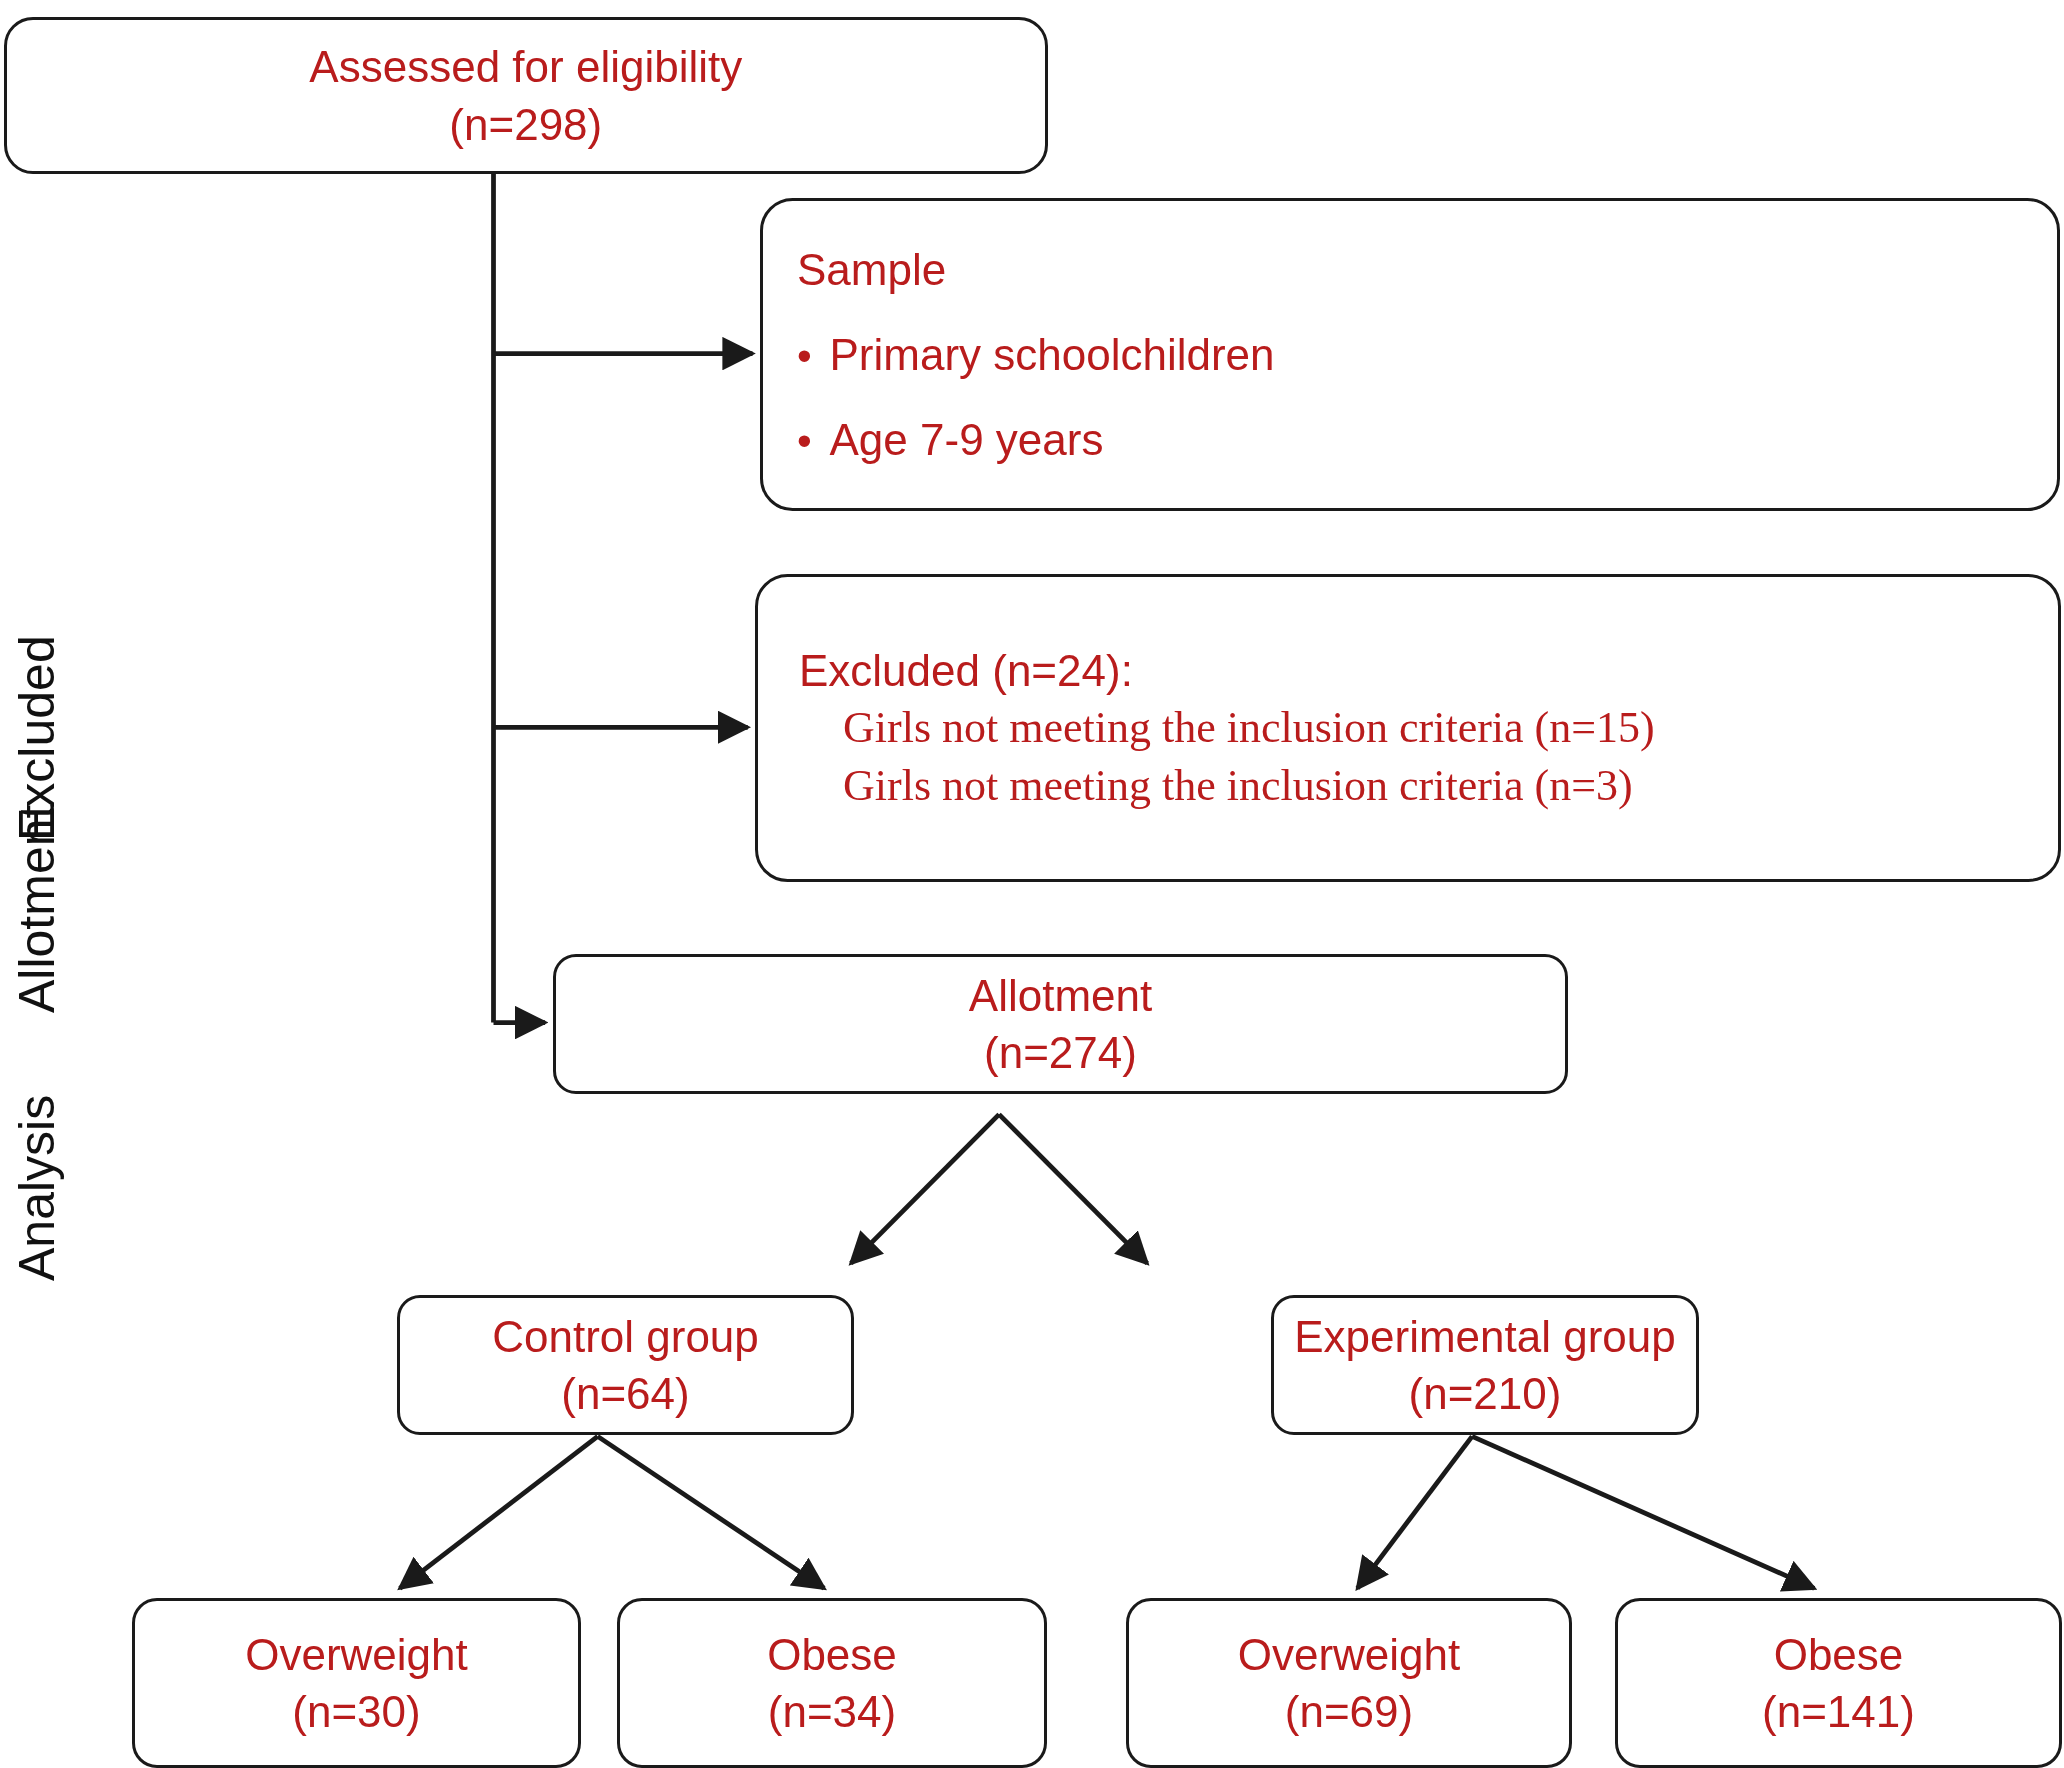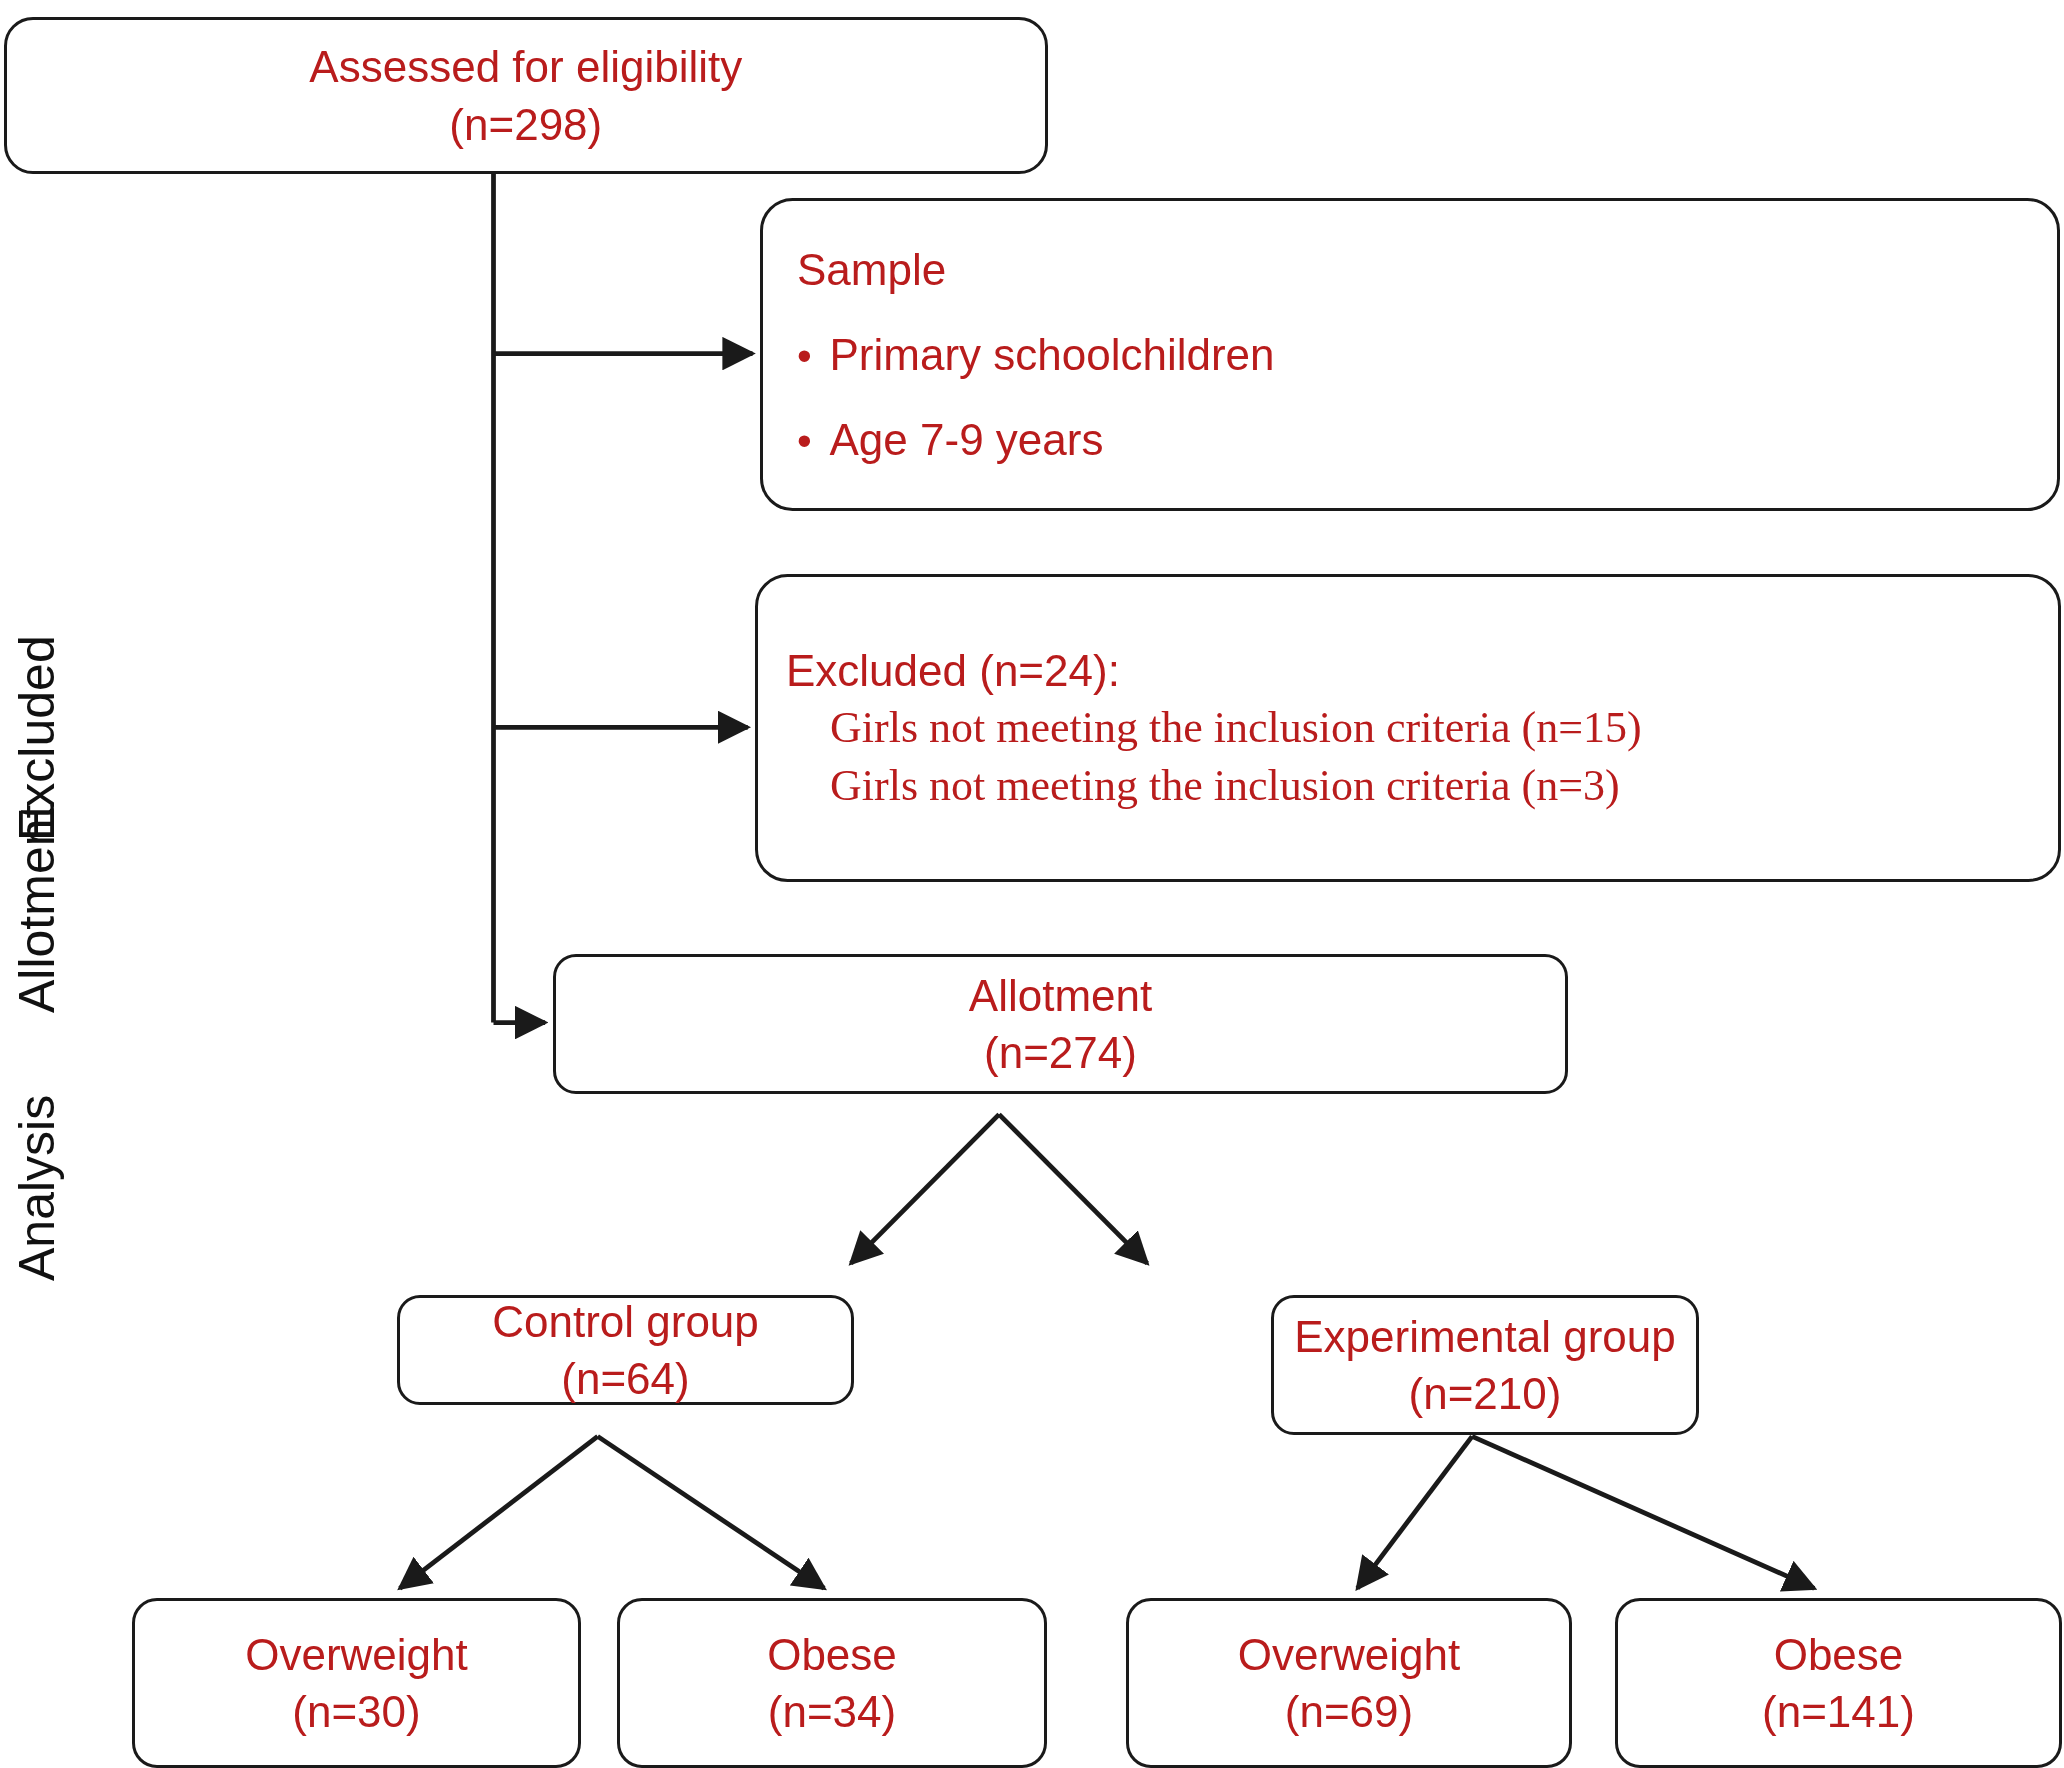--- a/index.html
+++ b/index.html
@@ -51,28 +51,28 @@
   }
   #box-sample {
     left: 760px; top: 198px; width: 1300px; height: 313px;
     border-radius: 32.5px;
     padding-left: 34px;
     gap: 28px;
   }
   #box-excluded {
     left: 755px; top: 574px; width: 1306px; height: 308px;
     border-radius: 32.5px;
-    padding-left: 28px;
+    padding-left: 41px;
   }
   #box-allotment {
     left: 553px; top: 954px; width: 1015px; height: 140px;
     border-radius: 23px;
   }
   #box-control {
-    left: 397px; top: 1295px; width: 457px; height: 110px;
+    left: 397px; top: 1295px; width: 457px; height: 140px;
     border-radius: 23px;
     text-align: right;
   }
   #box-experimental {
     left: 1271px; top: 1295px; width: 428px; height: 140px;
     border-radius: 23px;
   }
   #box-ctrl-over  { left: 132px;  top: 1598px; width: 449px; height: 170px; }
   #box-ctrl-obese { left: 617px;  top: 1598px; width: 430px; height: 170px; }
   #box-exp-over   { left: 1126px; top: 1598px; width: 446px; height: 170px; }

